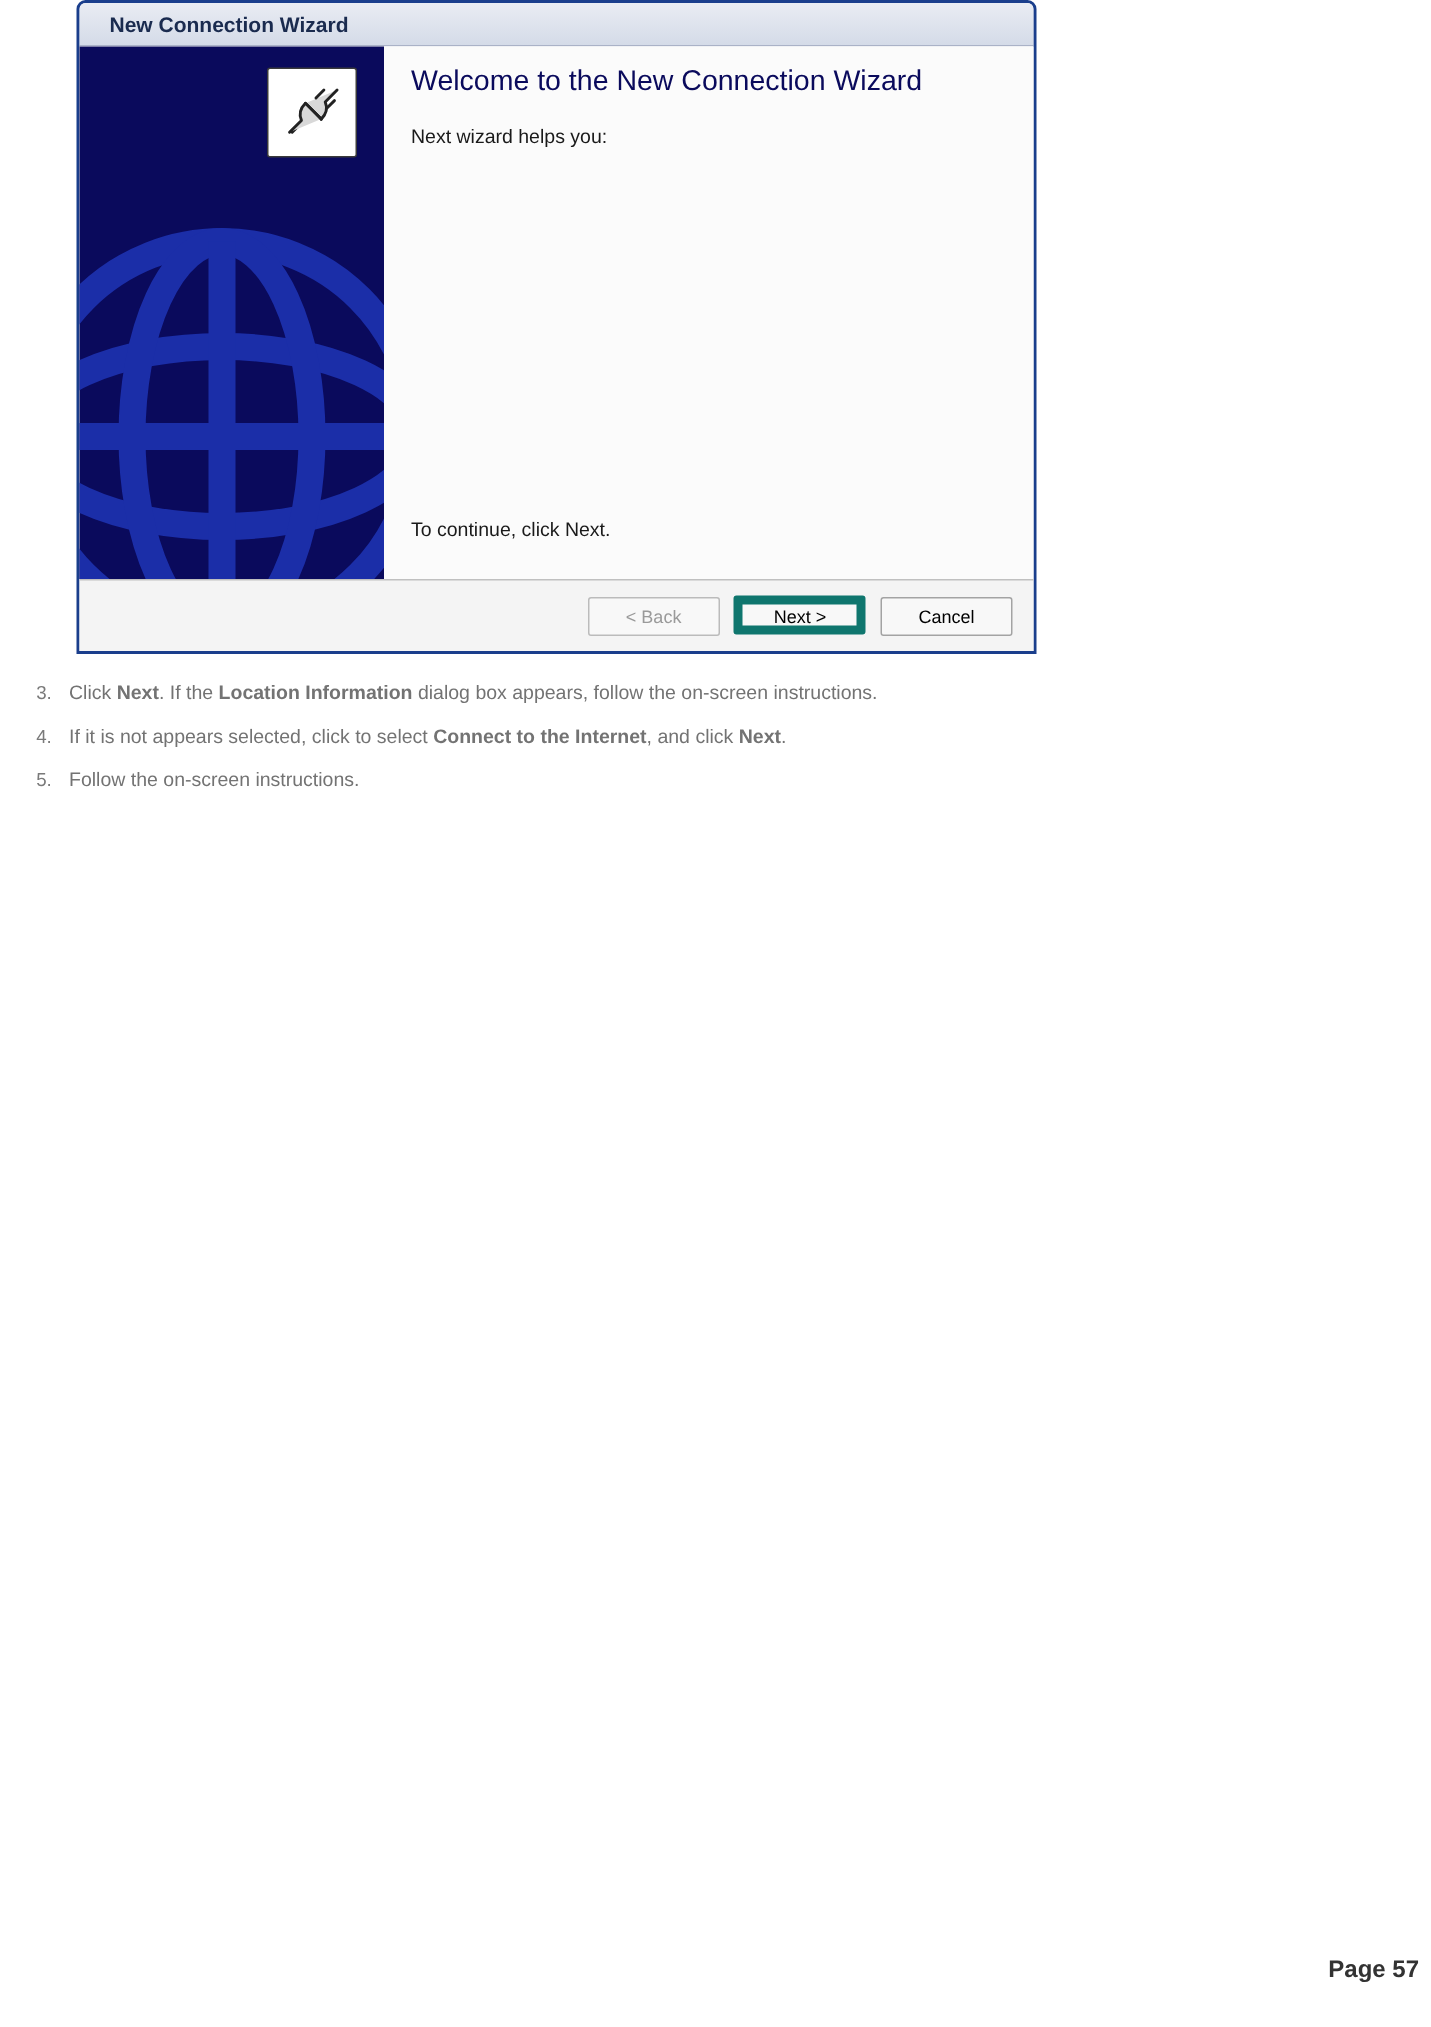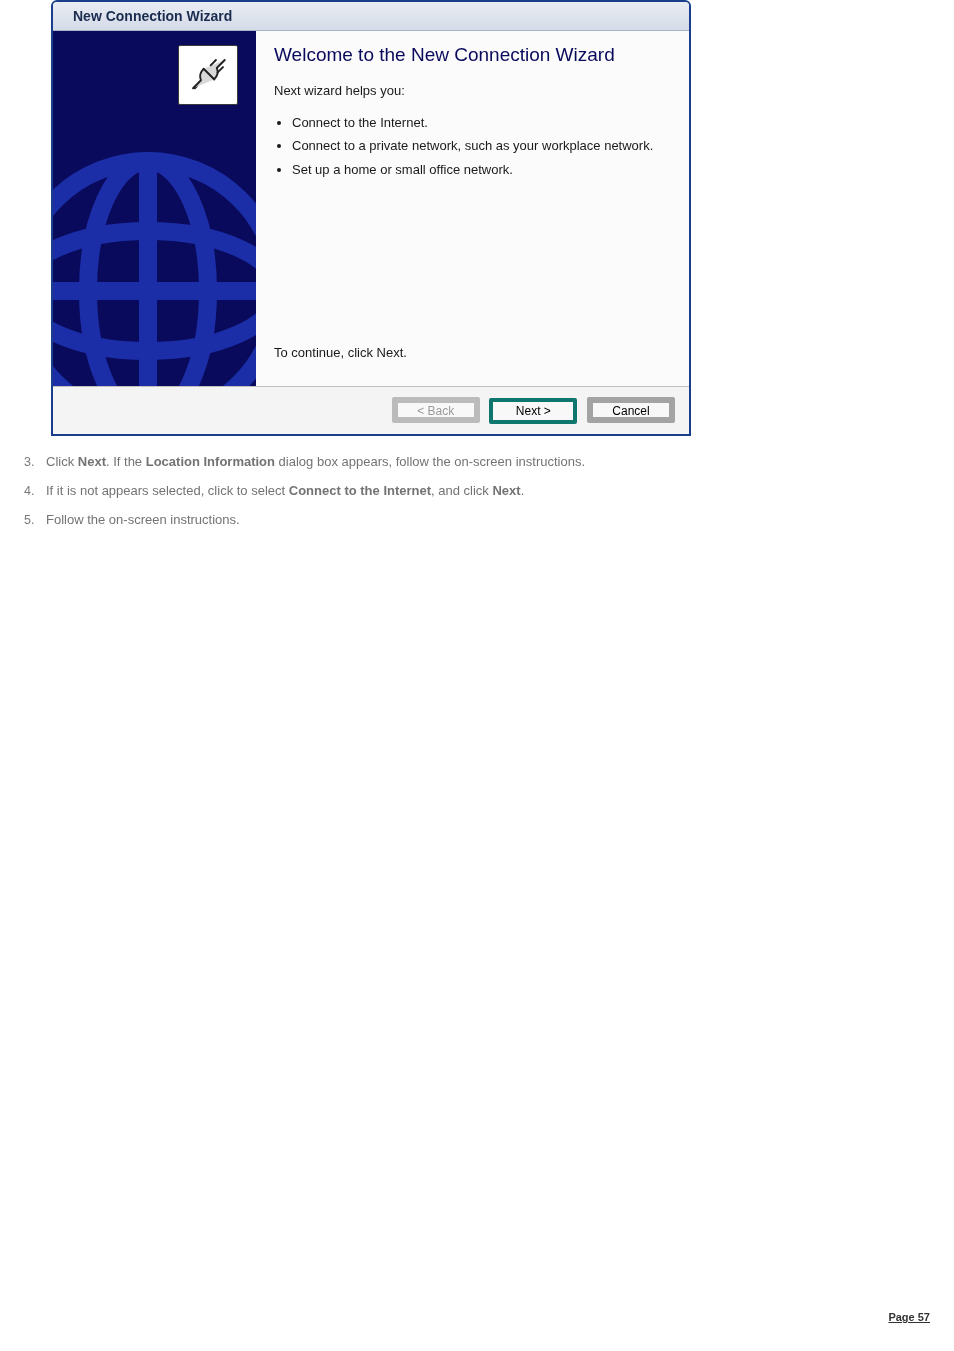--- a/index.html
+++ b/index.html
@@ -106,26 +106,26 @@
     padding: 10px 14px;
     text-align: right;
   }
   .button-row button {
     font-family: Tahoma, sans-serif;
     font-size: 12px;
     height: 26px;
     width: 88px;
     margin-left: 6px;
     background: #f8f8f8;
-    border: 6px solid #a3a3a3;
+    border: 1px solid #a3a3a3;
     border-radius: 2px;
     cursor: pointer;
   }
   .button-row button.focus {
-    border: 4px solid #0f766e;
+    border: 6px solid #0f766e;
   }
   .button-row button[disabled] {
     color: #9a9a9a;
     border-color: #bbb;
     cursor: default;
   }
 
   
   .instructions {
     margin: 6px 0 0 0;
@@ -140,25 +140,24 @@
   }
   .li-body {
     color: #737373;
     font-size: 13px;
   }
   .li-body b { font-weight: bold; }
 
   .page-number {
     position: absolute;
     bottom: 28px;
-    right: 24px;
-    font-size: 11px;
+    right: 8px;
+    font-size: 16px;
     font-weight: bold;
     font-family: Verdana, sans-serif;
-    text-decoration: underline;
   }
 </style>
 </head>
 <body>
 
 <div class="page-wrap">
 
   <div class="dialog">
     <div class="titlebar">
       <span>New Connection Wizard</span>
@@ -182,25 +181,20 @@
               <path d="M32 30 L20 18 Q14 24 17 31 L8 40" fill="#d8d8d8"></path>
               <line x1="28" y1="14" x2="34" y2="8"></line>
               <line x1="36" y1="22" x2="42" y2="16"></line>
             </g>
           </svg>
         </div>
       </div>
       <div class="content">
         <h1>Welcome to the New Connection Wizard</h1>
         <div class="intro">Next wizard helps you:</div>
-        <ul class="bullets">
-          <li>Connect to the Internet.</li>
-          <li>Connect to a private network, such as your workplace network.</li>
-          <li>Set up a home or small office network.</li>
-        </ul>
         <div class="continue">To continue, click Next.</div>
       </div>
     </div>
     <div class="button-row">
       <button disabled="">&lt; Back</button>
       <button class="focus">Next &gt;</button>
       <button>Cancel</button>
     </div>
   </div>
 

